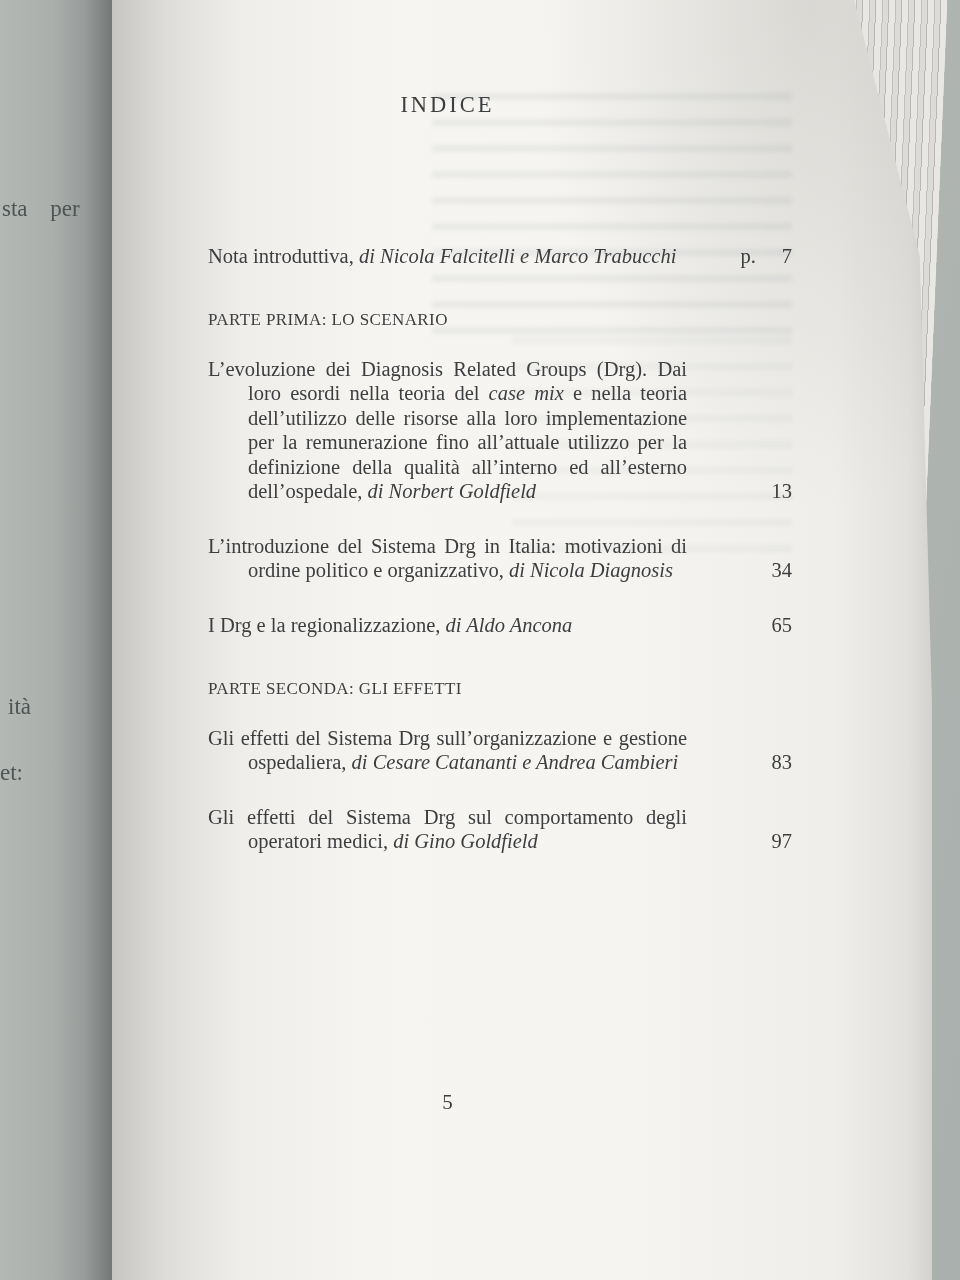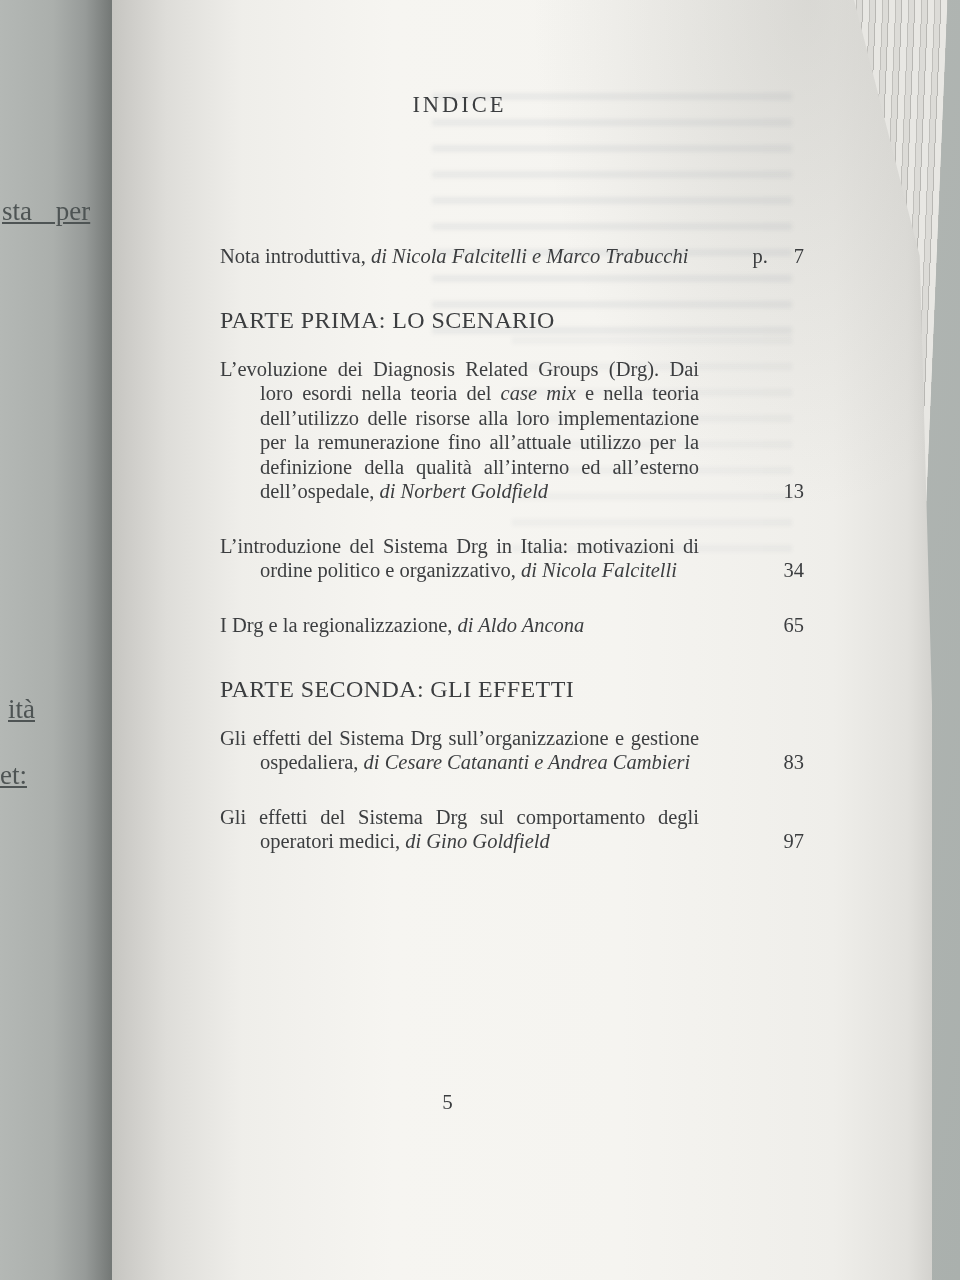--- a/index.html
+++ b/index.html
@@ -11,21 +11,21 @@
     background: linear-gradient(100deg, #999f9c 0%, #aeb2af 30%, #b6bab7 55%, #aab0ad 100%);
     font-family: "Liberation Serif", "DejaVu Serif", serif;
   }
 
   
   .left-page {
     position: absolute; left: 0; top: 0; width: 118px; height: 100%;
     background: linear-gradient(90deg, #b4b8b5 0%, #abafac 45%, #979b99 72%, #7b7f7d 90%, #6a6f6d 100%);
     color: #4c5151;
   }
-  .frag { position: absolute; font-size: 27px; color: #4e5454; text-decoration: underline; }
+  .frag { position: absolute; font-size: 23px; color: #4e5454; }
   .frag-1 { top: 196px; left: 2px; word-spacing: 17px; }
   .frag-2 { top: 694px; left: 0px; padding-left: 8px; }
   .frag-3 { top: 760px; left: 0px; }
 
   
   .page-edges {
     position: absolute; left: 838px; top: -14px; width: 110px; height: 1320px;
     transform: rotate(2.4deg); transform-origin: top left;
     background: repeating-linear-gradient(90deg,
       #e8e7e3 0 6px, #c0bfbb 6px 7px, #dcdbd7 7px 12px, #b8b7b3 12px 13px);
@@ -46,40 +46,40 @@
     position: absolute; pointer-events: none;
     filter: blur(2px);
     background: repeating-linear-gradient(180deg,
       rgba(135,145,158,0) 0 7px, rgba(135,145,158,.16) 7px 14px, rgba(135,145,158,0) 14px 26px);
   }
   .showthrough-1 { left: 320px; top: 86px; width: 360px; height: 250px; opacity: .75; }
   .showthrough-2 { left: 400px; top: 330px; width: 280px; height: 230px; opacity: .45; }
 
   .text-column {
     position: absolute; left: 96px; top: 0; width: 584px;
-    font-size: 20.5px; line-height: 24.5px; margin-left: 12px;
+    font-size: 20.5px; line-height: 24.5px;
   }
 
   .toc-title {
     padding-top: 93px; margin-right: 105px;
     text-align: center; font-size: 22.5px; letter-spacing: 3px;
   }
 
   .toc-entries > :first-child { margin-top: 126px; }
   .entry {
     position: relative;
     margin-top: 30px;
     padding-left: 40px; padding-right: 105px;
     text-indent: -40px;
     text-align: justify;
   }
   .entry i { font-style: italic; }
   .section {
     margin-top: 40px;
-    font-size: 24px; letter-spacing: 0.4px;
+    font-size: 17px; letter-spacing: 0.4px;
   }
   .section + .entry { margin-top: 24px; }
   .pagenum { position: absolute; right: 0; bottom: 0; text-indent: 0; }
   .pglabel { margin-right: 26px; }
 
   .footer-page-number {
     position: absolute; left: 96px; top: 1090px; width: 479px;
     text-align: center; font-size: 21px;
   }
 </style>
@@ -99,21 +99,21 @@
   <div class="page">
     <div class="showthrough showthrough-1"></div>
     <div class="showthrough showthrough-2"></div>
 
     <div class="text-column">
       <div class="toc-title">INDICE</div>
       <div class="toc-entries">
           <div class="entry"><span><span>Nota introduttiva, </span><i>di Nicola Falcitelli e Marco Trabucchi</i></span><span class="pagenum"><span class="pglabel">p.</span><span>7</span></span></div>
           <div class="section">PARTE PRIMA: LO SCENARIO</div>
           <div class="entry"><span><span>L’evoluzione dei Diagnosis Related Groups (Drg). Dai loro esordi nella teoria del </span><i>case mix</i><span> e nella teoria dell’utilizzo delle risorse alla loro implementazione per la remunerazione fino all’attuale utilizzo per la definizione della qualità all’interno ed all’esterno dell’ospedale, </span><i>di Norbert Goldfield</i></span><span class="pagenum"><span>13</span></span></div>
-          <div class="entry"><span><span>L’introduzione del Sistema Drg in Italia: motivazioni di ordine politico e organizzativo, </span><i>di Nicola Falcitelli</i></span><span class="pagenum"><span>34</span></span></div>
+          <div class="entry"><span><span>L’introduzione del Sistema Drg in Italia: motivazioni di ordine politico e organizzativo, </span><i>di Nicola Diagnosis</i></span><span class="pagenum"><span>34</span></span></div>
           <div class="entry"><span><span>I Drg e la regionalizzazione, </span><i>di Aldo Ancona</i></span><span class="pagenum"><span>65</span></span></div>
           <div class="section">PARTE SECONDA: GLI EFFETTI</div>
           <div class="entry"><span><span>Gli effetti del Sistema Drg sull’organizzazione e gestione ospedaliera, </span><i>di Cesare Catananti e Andrea Cambieri</i></span><span class="pagenum"><span>83</span></span></div>
           <div class="entry"><span><span>Gli effetti del Sistema Drg sul comportamento degli operatori medici, </span><i>di Gino Goldfield</i></span><span class="pagenum"><span>97</span></span></div>
         </div>
     </div>
 
     <div class="footer-page-number">5</div>
   </div>
 

